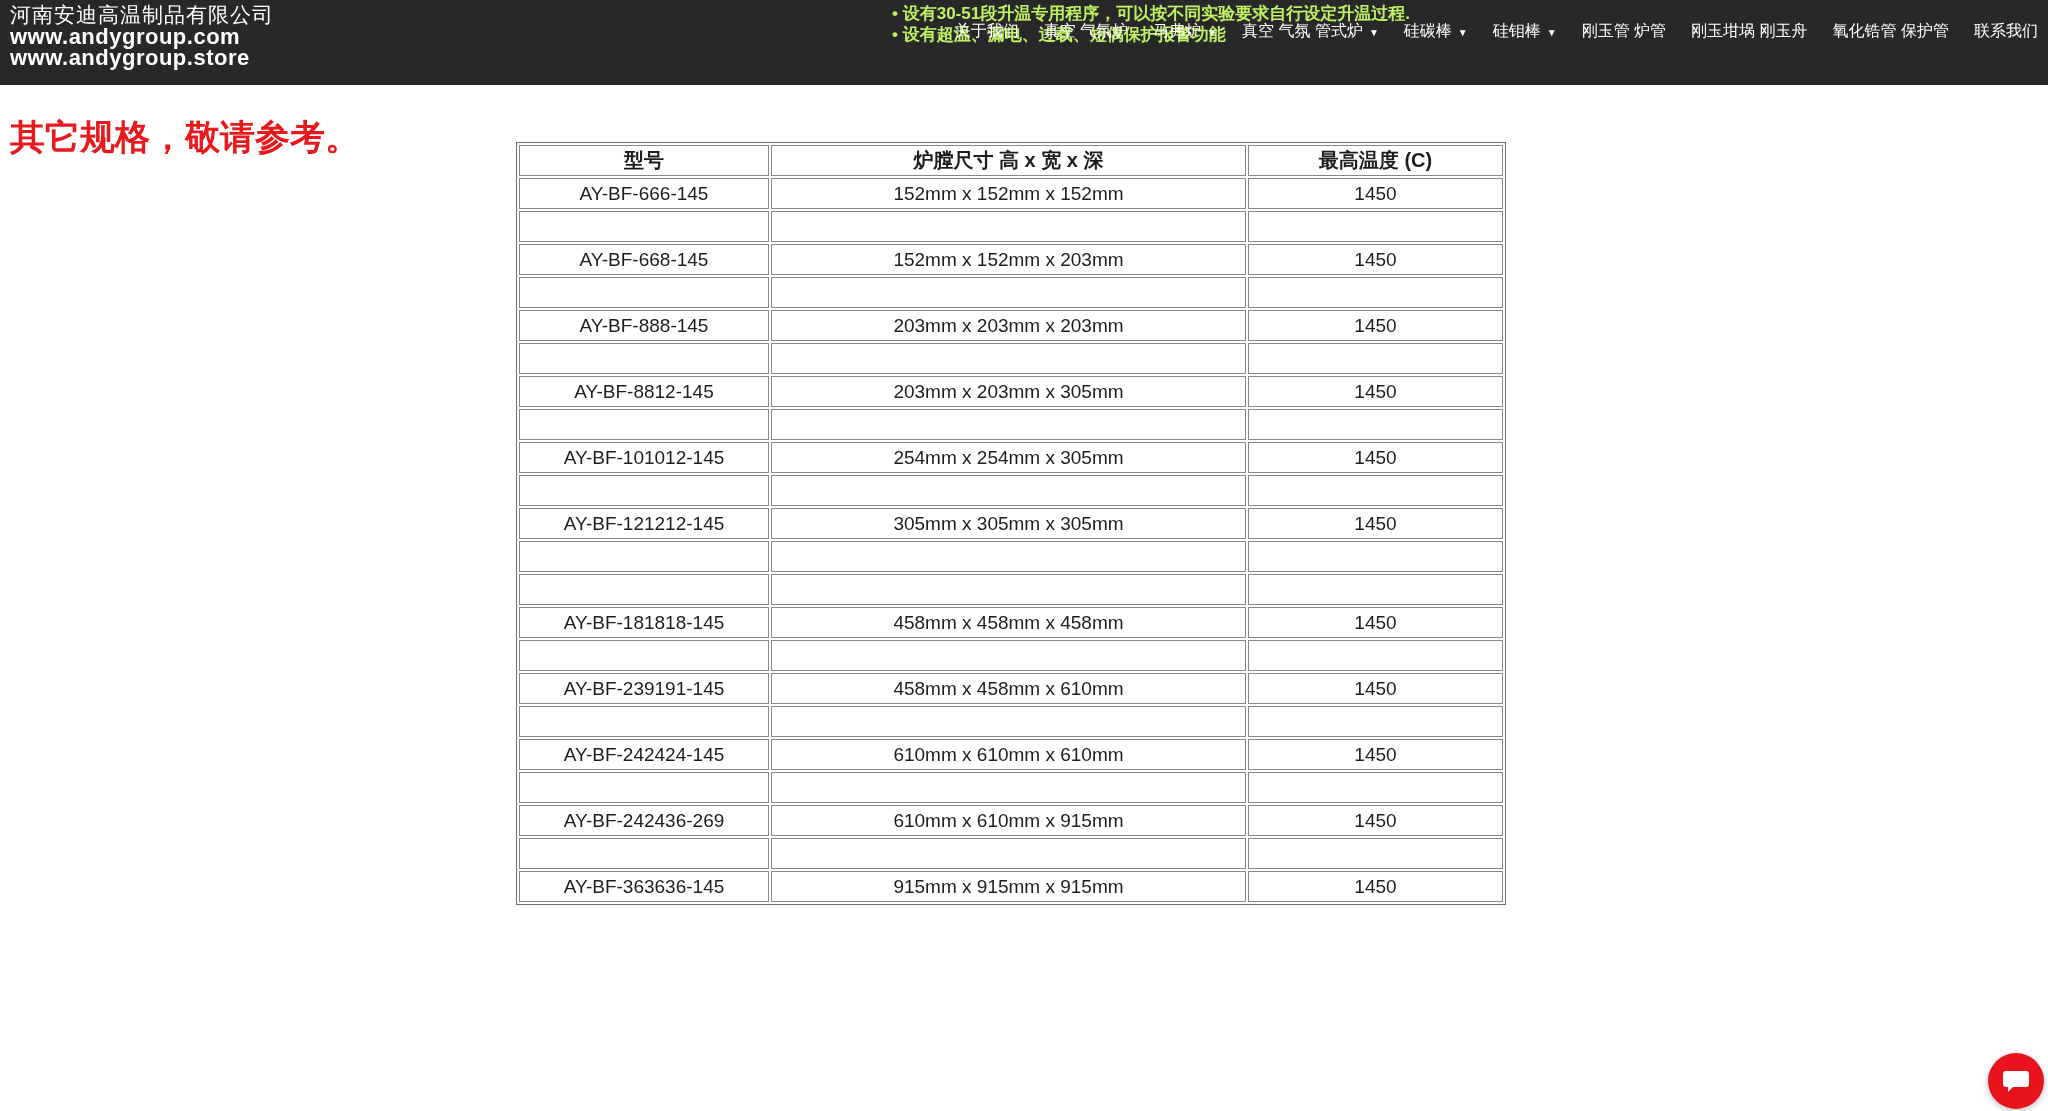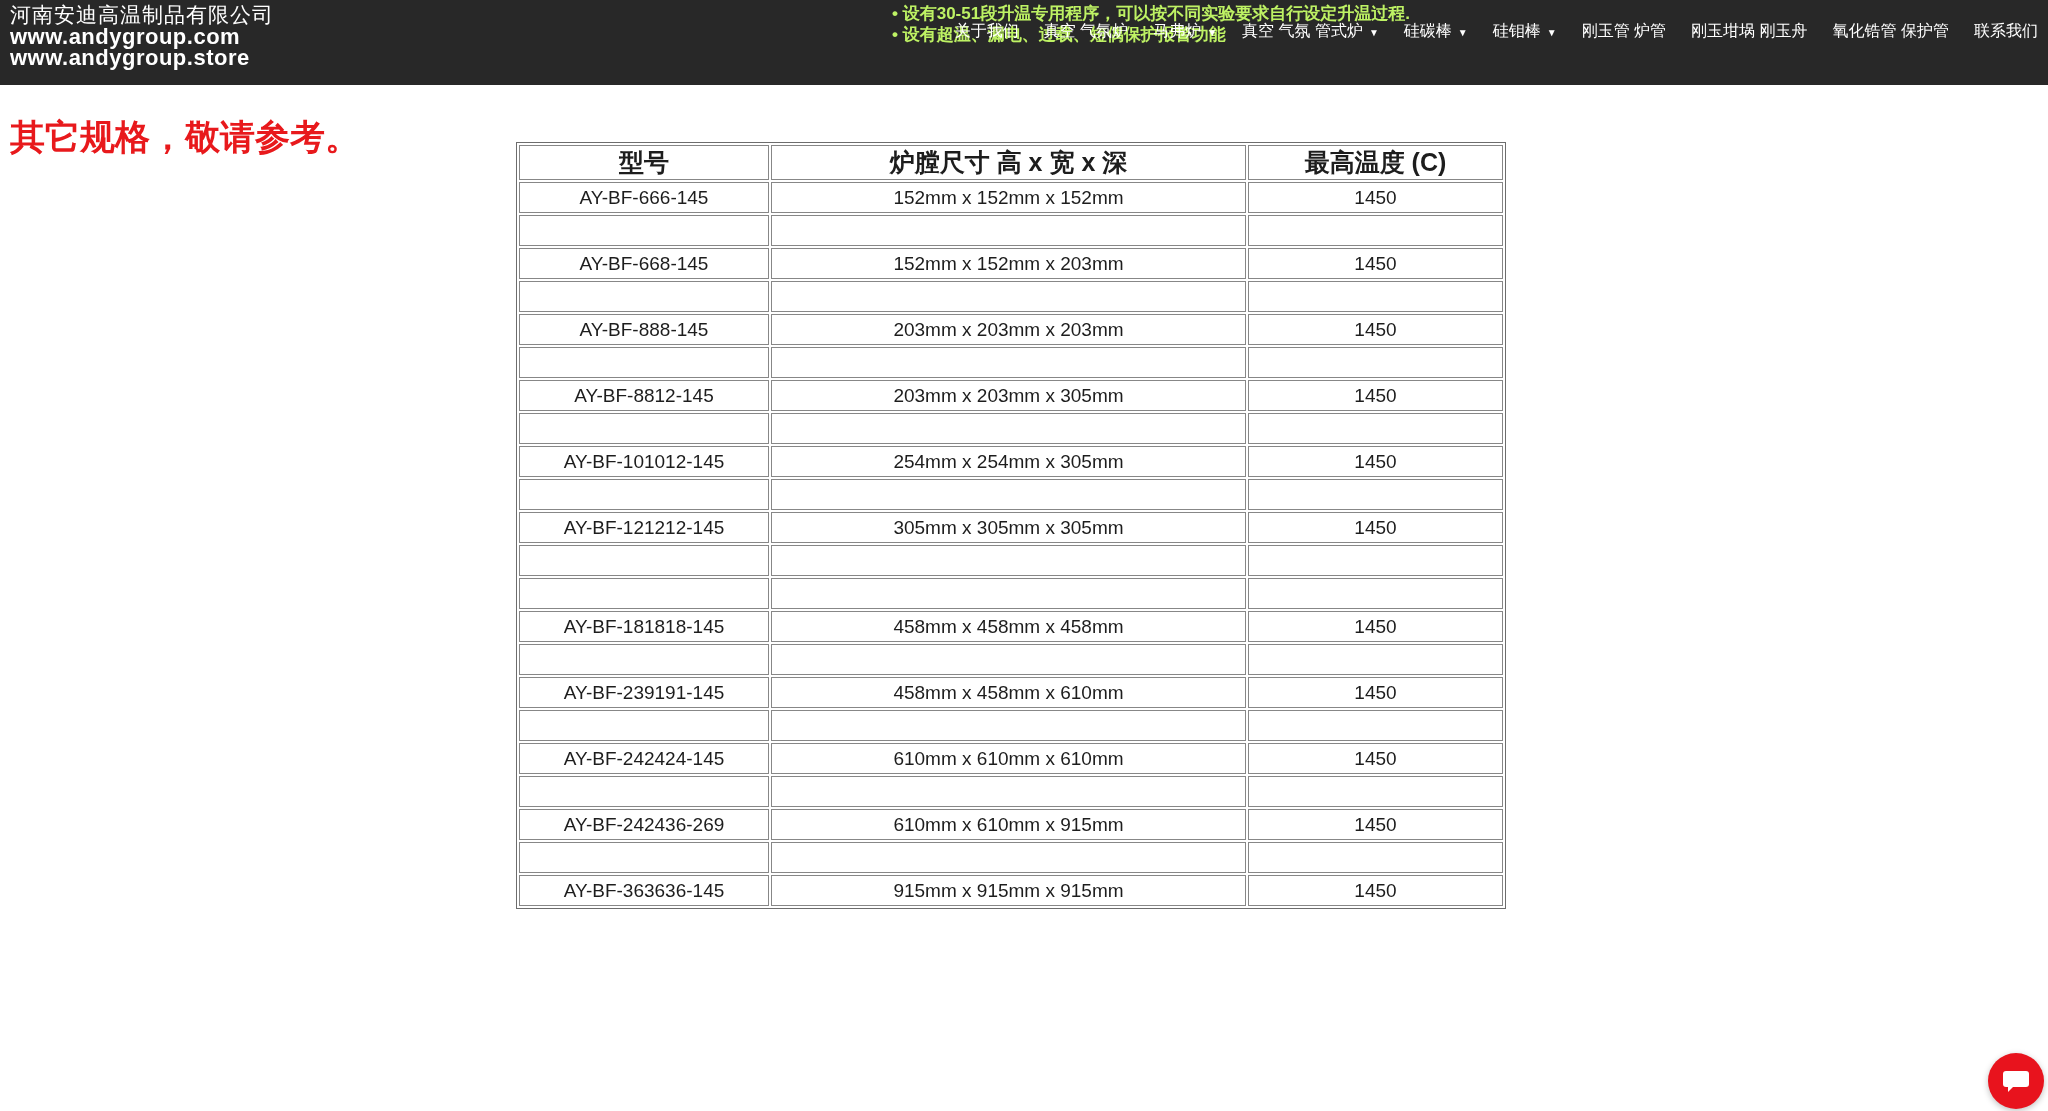--- a/index.html
+++ b/index.html
@@ -30,21 +30,21 @@
            font-size:35px; line-height:58px; z-index:2; white-space:nowrap; }
 
   
   .spec-table { position:absolute; left:516px; top:142px; width:990px;
                 border-collapse:separate; border-spacing:2px;
                 border:1px solid #6d6d6d; background:#ffffff;
                 table-layout:fixed; z-index:1; }
   .spec-table th, .spec-table td { border:1px solid #878787; height:31px;
                 text-align:center; vertical-align:middle; color:#1d1d1d;
                 font-size:19px; overflow:hidden; }
-  .spec-table th { font-weight:bold; font-size:25px; }
+  .spec-table th { font-weight:bold; font-size:20px; }
   .col-model { width:250px; }
   .col-size  { width:475px; }
   .col-temp  { width:255px; }
 
   
   .chat-fab { position:absolute; right:4px; bottom:2px; width:56px; height:56px;
               border-radius:50%; background:#e8131d; border:none; cursor:pointer;
               box-shadow:0 2px 6px rgba(0,0,0,0.25); z-index:10;
               display:flex; align-items:center; justify-content:center; }
 </style>

